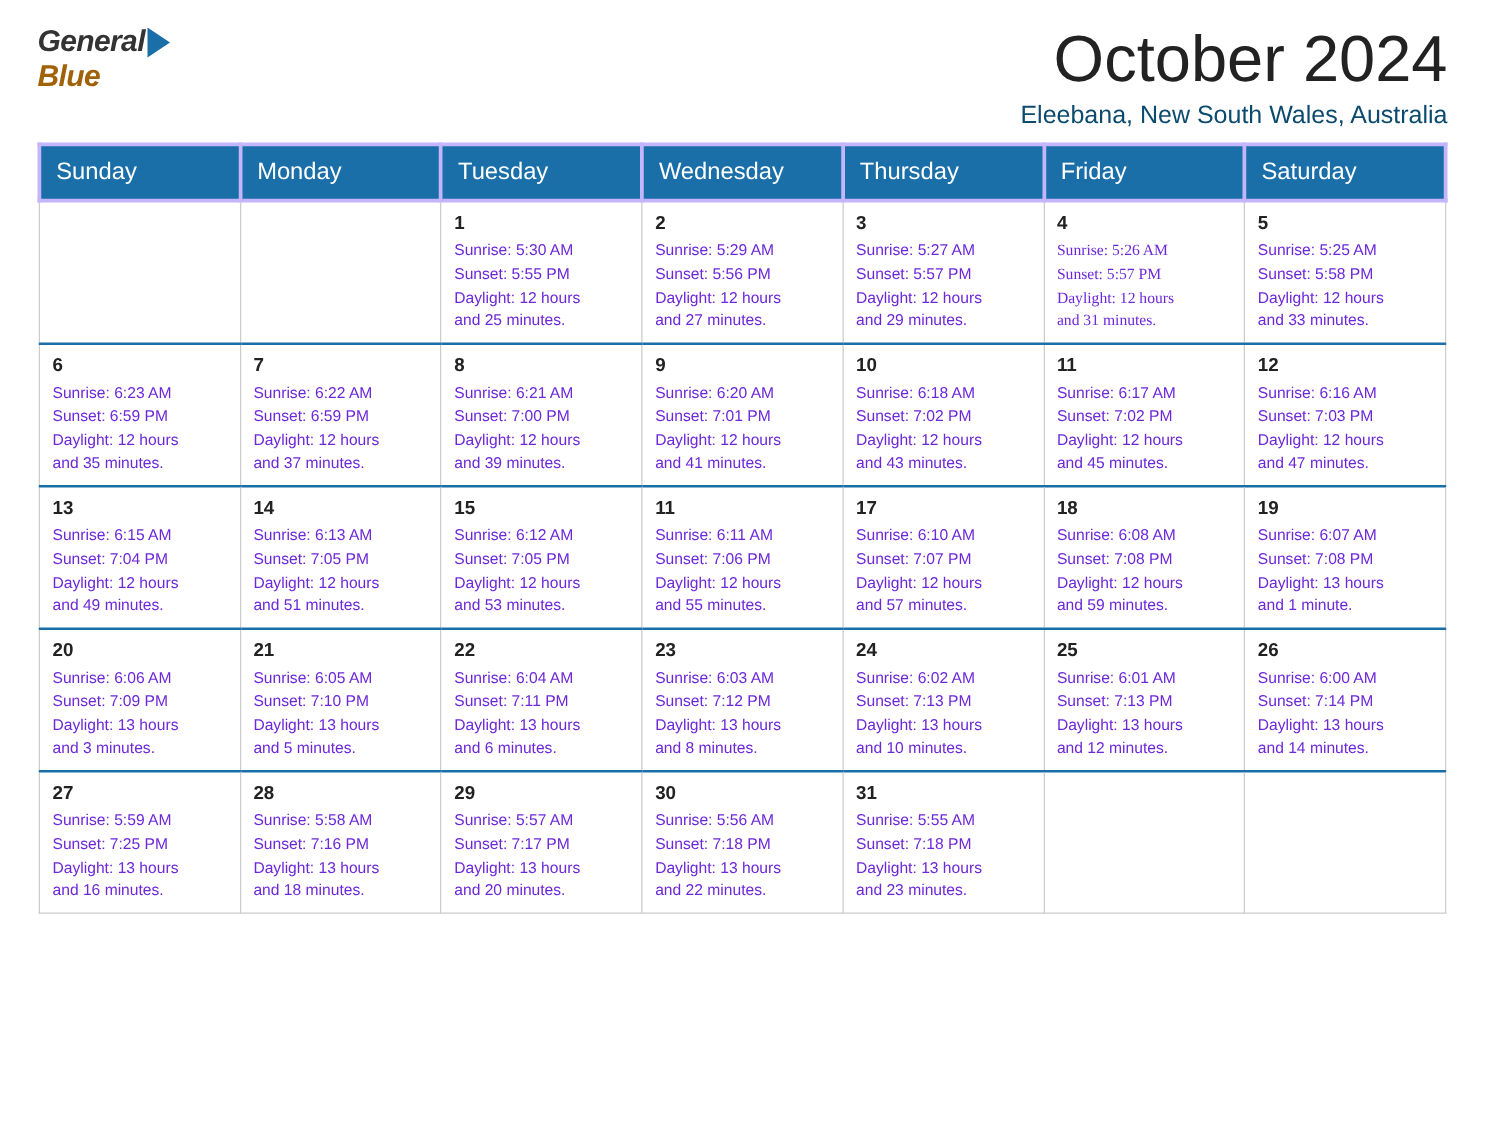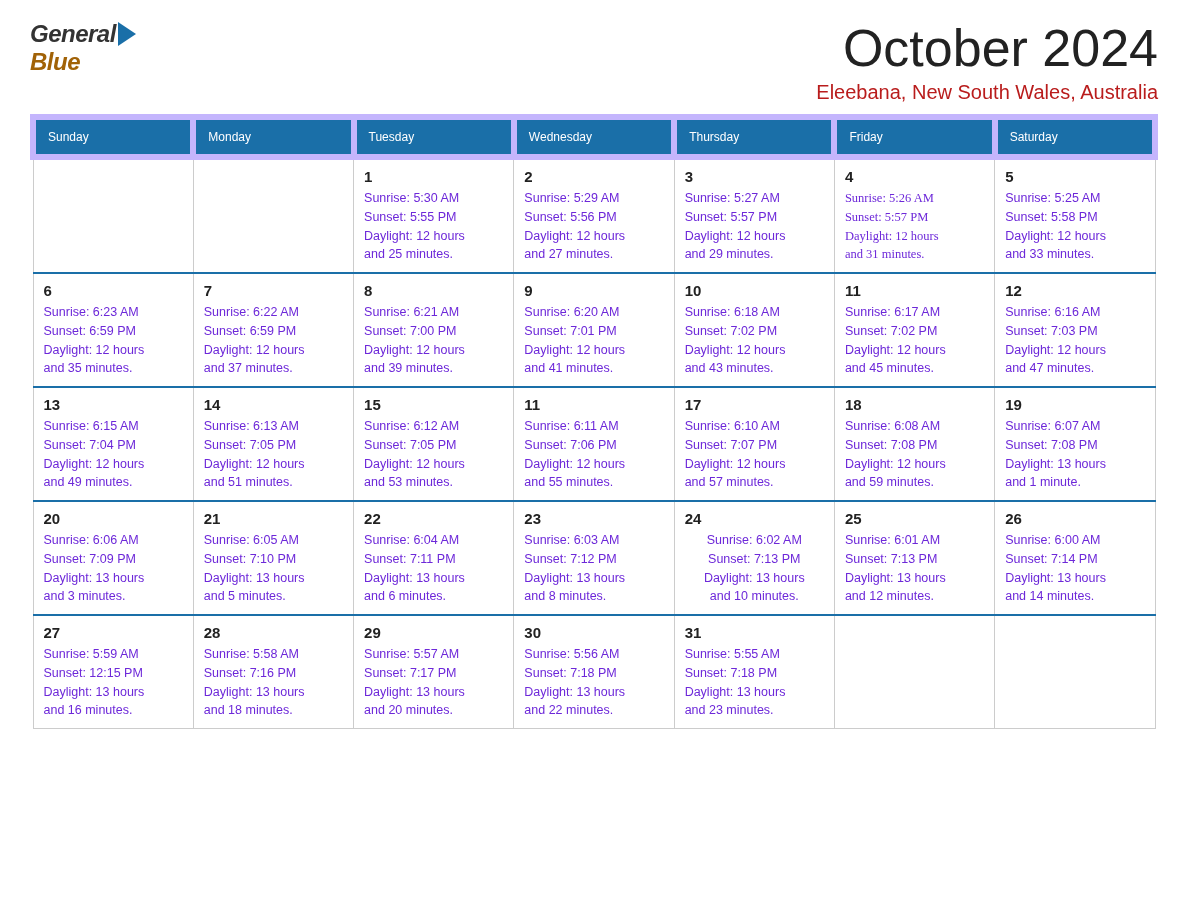--- a/index.html
+++ b/index.html
@@ -21,36 +21,36 @@
       text-align: right;
     }
     .month-title {
       font-size: 52px;
       font-weight: 300;
       color: #222;
       line-height: 1.1;
     }
     .location {
       font-size: 20px;
-      color: #b91c1c;
+      color: #0c4a6e;
       margin-top: 4px;
     }
     .calendar {
       width: 100%;
       border-collapse: collapse;
       margin-top: 10px;
     }
     .calendar th {
       background-color: #1a6fa8;
       color: #fff;
       padding: 10px 12px;
       text-align: left;
-      font-size: 12px;
+      font-size: 19px;
       font-weight: normal;
-      border: 6px solid #c4b5fd;
+      border: 3px solid #c4b5fd;
     }
     .calendar td {
       vertical-align: top;
       padding: 8px 10px;
       border: 1px solid #ccc;
       width: 14.28%;
       font-size: 13px;
       min-height: 100px;
     }
     .calendar tr:first-child td {
@@ -297,21 +297,21 @@
         </td>
         <td>
           <span class="day-number">23</span>
           <div class="day-info" style="white-space: pre-line;">Sunrise: 6:03 AM
 Sunset: 7:12 PM
 Daylight: 13 hours
 and 8 minutes.</div>
         </td>
         <td>
           <span class="day-number">24</span>
-          <div class="day-info" style="white-space: pre-line; text-align: center;">Sunrise: 6:02 AM
+          <div class="day-info" style="white-space: pre-line;">Sunrise: 6:02 AM
 Sunset: 7:13 PM
 Daylight: 13 hours
 and 10 minutes.</div>
         </td>
         <td>
           <span class="day-number">25</span>
           <div class="day-info" style="white-space: pre-line;">Sunrise: 6:01 AM
 Sunset: 7:13 PM
 Daylight: 13 hours
 and 12 minutes.</div>
@@ -321,21 +321,21 @@
           <div class="day-info" style="white-space: pre-line;">Sunrise: 6:00 AM
 Sunset: 7:14 PM
 Daylight: 13 hours
 and 14 minutes.</div>
         </td>
       </tr>
       <tr>
         <td>
           <span class="day-number">27</span>
           <div class="day-info" style="white-space: pre-line;">Sunrise: 5:59 AM
-Sunset: 12:15 PM
+Sunset: 7:25 PM
 Daylight: 13 hours
 and 16 minutes.</div>
         </td>
         <td>
           <span class="day-number">28</span>
           <div class="day-info" style="white-space: pre-line;">Sunrise: 5:58 AM
 Sunset: 7:16 PM
 Daylight: 13 hours
 and 18 minutes.</div>
         </td>

